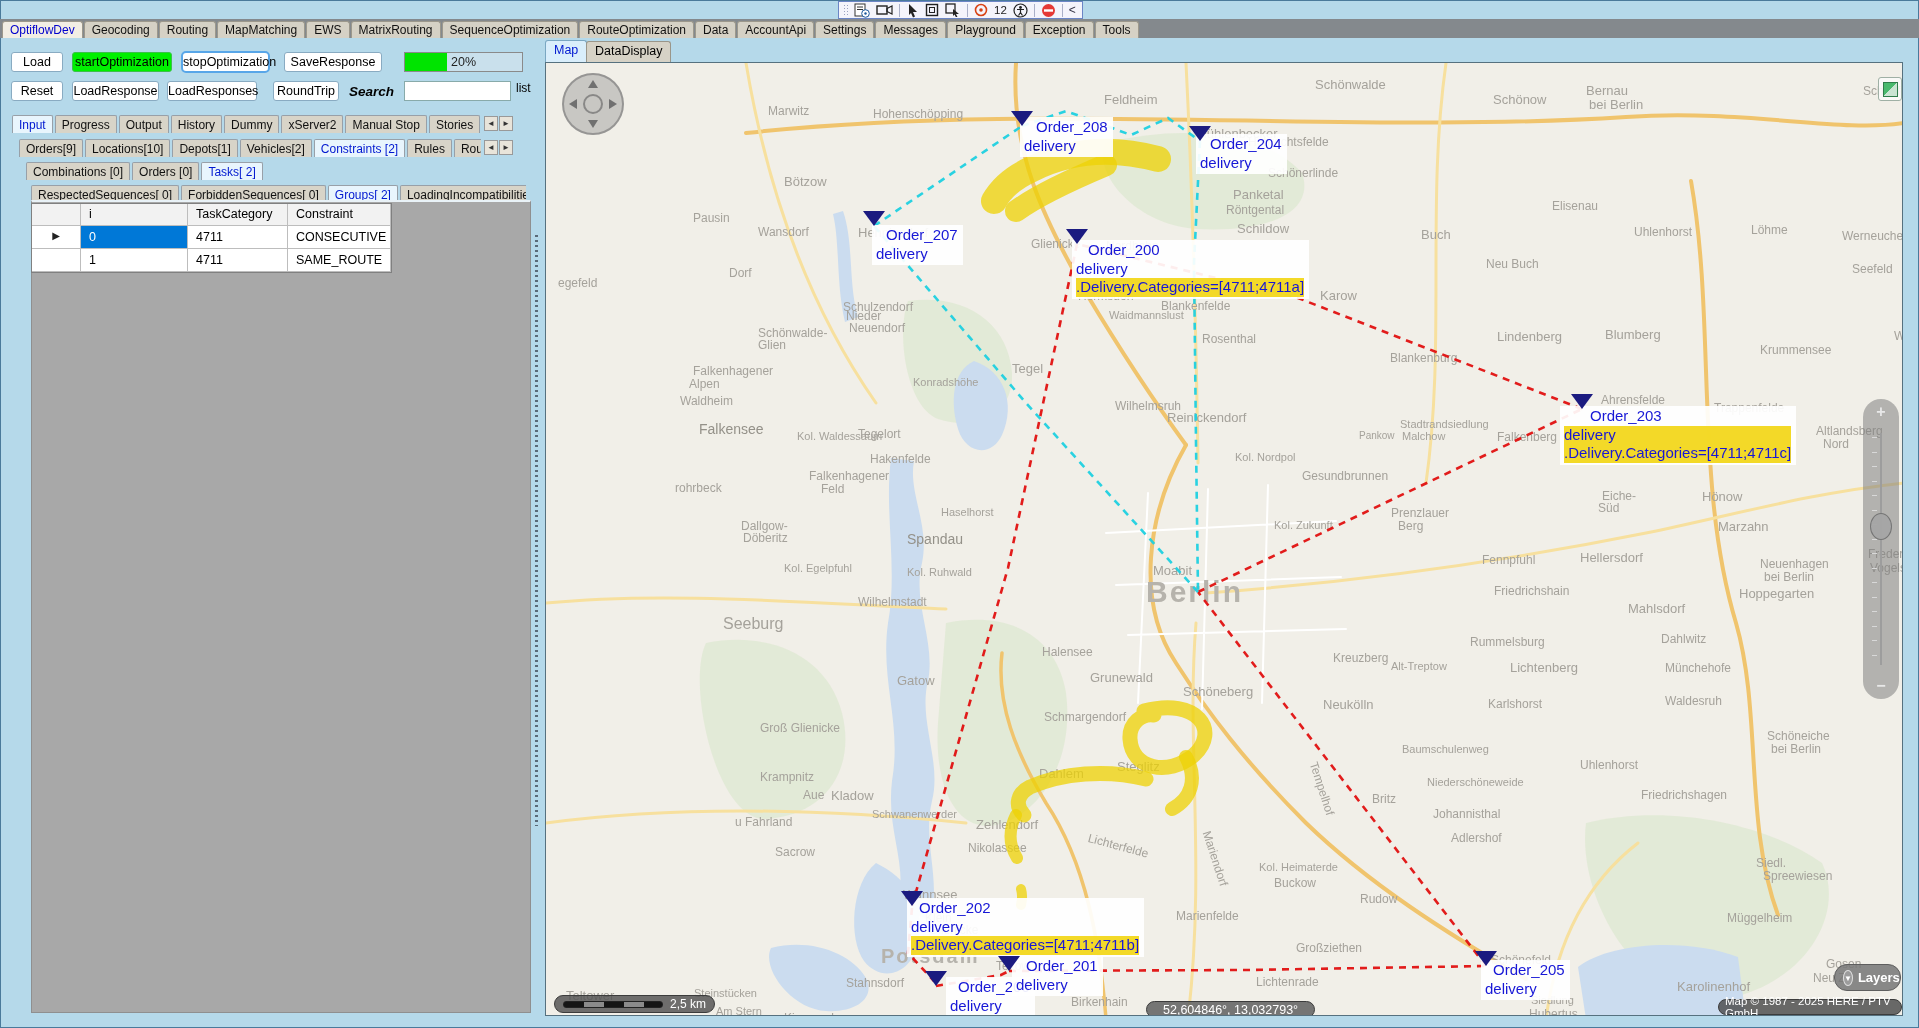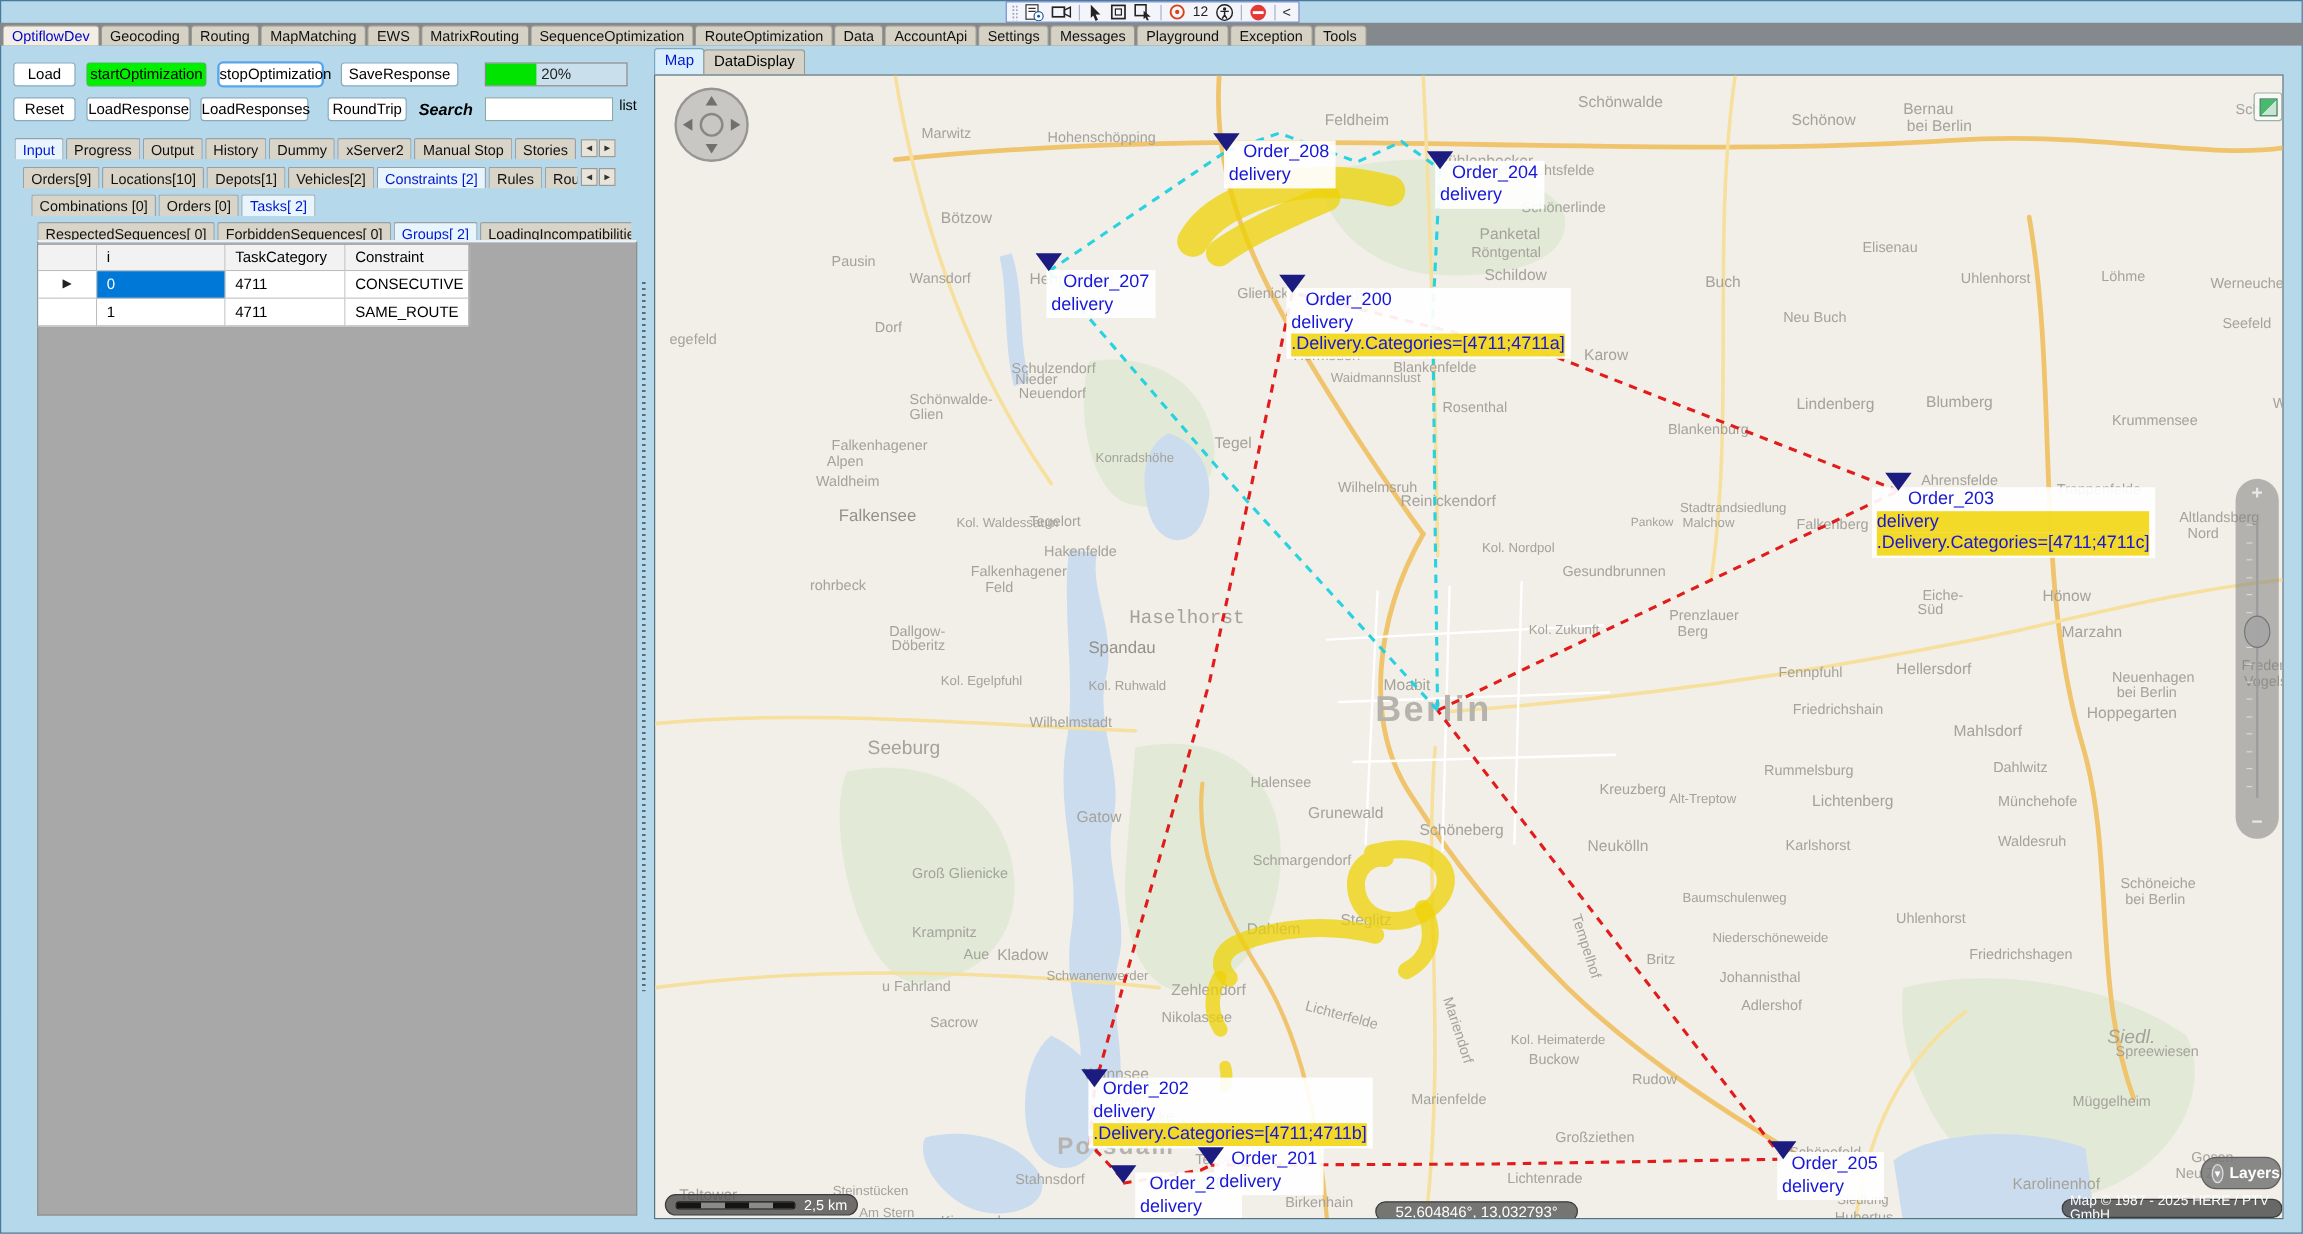--- a/index.html
+++ b/index.html
@@ -381,21 +381,21 @@
         <span class="place" style="left: 1119px; top: 598px; font-size: 12px;">Münchehofe</span>
         <span class="place" style="left: 1193px; top: 523px; font-size: 13px;">Hoppegarten</span>
         <span class="place" style="left: 1214px; top: 494px; font-size: 12px;">Neuenhagen</span>
         <span class="place" style="left: 1218px; top: 507px; font-size: 12px;">bei Berlin</span>
         <span class="place" style="left: 1119px; top: 631px; font-size: 12px;">Waldesruh</span>
         <span class="place" style="left: 1221px; top: 666px; font-size: 12px;">Schöneiche</span>
         <span class="place" style="left: 1225px; top: 679px; font-size: 12px;">bei Berlin</span>
         <span class="place" style="left: 1034px; top: 695px; font-size: 12px;">Uhlenhorst</span>
         <span class="place" style="left: 1095px; top: 725px; font-size: 12px;">Friedrichshagen</span>
         <span class="place" style="left: 1181px; top: 848px; font-size: 12px;">Müggelheim</span>
-        <span class="place" style="left: 1210px; top: 793px; font-size: 16px; font-style: italic;">Siedl.</span>
+        <span class="place" style="left: 1210px; top: 793px; font-size: 12px;">Siedl.</span>
         <span class="place" style="left: 1217px; top: 806px; font-size: 12px;">Spreewiesen</span>
         <span class="place" style="left: 1280px; top: 894px; font-size: 12px;">Gosen-</span>
         <span class="place" style="left: 1267px; top: 908px; font-size: 12px;">Neu Zit</span>
         <span class="place" style="left: 1131px; top: 916px; font-size: 13px;">Karolinenhof</span>
         <span class="place" style="left: 985px; top: 931px; font-size: 11px;">Siedlung</span>
         <span class="place" style="left: 983px; top: 944px; font-size: 12px;">Hubertus</span>
         <span class="place" style="left: 750px; top: 878px; font-size: 12px;">Großziethen</span>
         <span class="place" style="left: 710px; top: 912px; font-size: 12px;">Lichtenrade</span>
         <span class="place" style="left: 630px; top: 846px; font-size: 12px;">Marienfelde</span>
         <span class="place" style="left: 814px; top: 829px; font-size: 12px;">Rudow</span>
@@ -444,21 +444,21 @@
         <span class="place" style="left: 312px; top: 162px; font-size: 13px;">Hennigsdorf</span>
         <span class="place mid" style="left: 153px; top: 358px; font-size: 14px;">Falkensee</span>
         <span class="place" style="left: 147px; top: 301px; font-size: 12px;">Falkenhagener</span>
         <span class="place" style="left: 143px; top: 314px; font-size: 12px;">Alpen</span>
         <span class="place" style="left: 134px; top: 331px; font-size: 12px;">Waldheim</span>
         <span class="place" style="left: 129px; top: 418px; font-size: 12px;">rohrbeck</span>
         <span class="place" style="left: 12px; top: 213px; font-size: 12px;">egefeld</span>
         <span class="place" style="left: 195px; top: 456px; font-size: 12px;">Dallgow-</span>
         <span class="place" style="left: 197px; top: 468px; font-size: 12px;">Döberitz</span>
         <span class="place mid" style="left: 361px; top: 468px; font-size: 14px;">Spandau</span>
-        <span class="place" style="left: 395px; top: 443px; font-size: 16px; font-family: Liberation Mono, monospace;">Haselhorst</span>
+        <span class="place" style="left: 395px; top: 443px; font-size: 11px;">Haselhorst</span>
         <span class="place" style="left: 312px; top: 532px; font-size: 12px;">Wilhelmstadt</span>
         <span class="place" style="left: 238px; top: 499px; font-size: 11px;">Kol. Egelpfuhl</span>
         <span class="place" style="left: 361px; top: 503px; font-size: 11px;">Kol. Ruhwald</span>
         <span class="place" style="left: 367px; top: 313px; font-size: 11px;">Konradshöhe</span>
         <span class="place" style="left: 312px; top: 364px; font-size: 12px;">Tegelort</span>
         <span class="place" style="left: 251px; top: 367px; font-size: 11px;">Kol. Waldessaum</span>
         <span class="place" style="left: 324px; top: 389px; font-size: 12px;">Hakenfelde</span>
         <span class="place" style="left: 263px; top: 406px; font-size: 12px;">Falkenhagener</span>
         <span class="place" style="left: 275px; top: 419px; font-size: 12px;">Feld</span>
         <span class="place" style="left: 351px; top: 610px; font-size: 13px;">Gatow</span>

